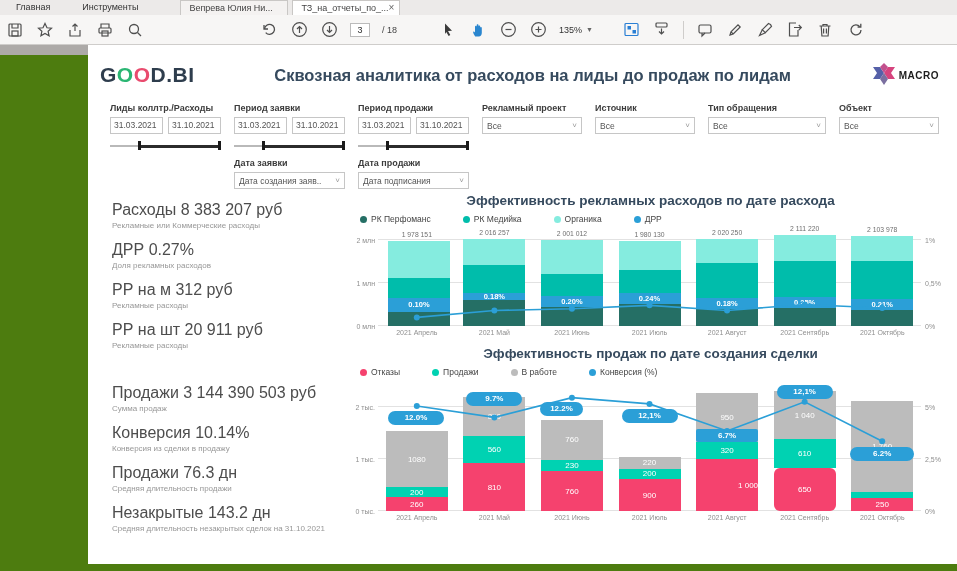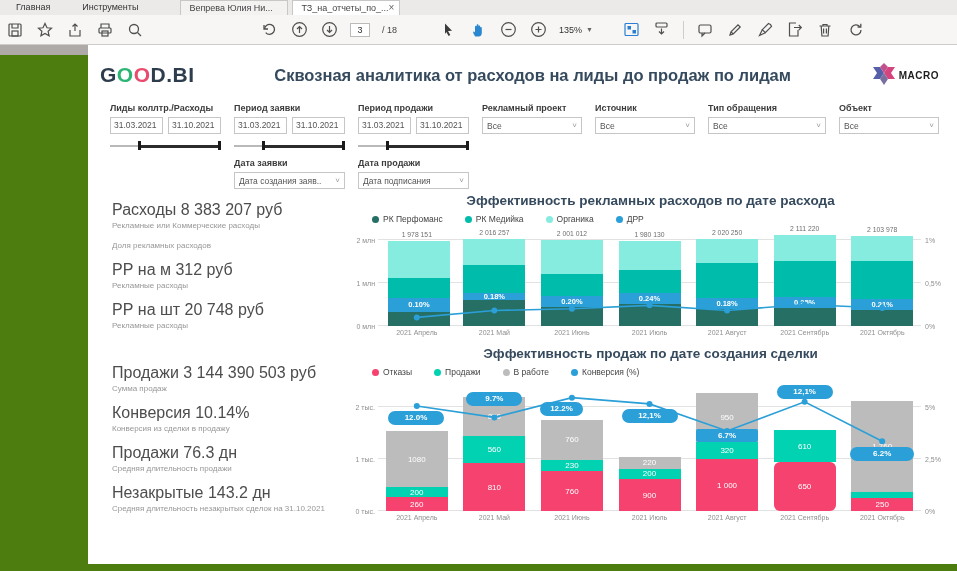--- a/index.html
+++ b/index.html
@@ -67,21 +67,21 @@
   
   .content { display:flex; padding:4px 0 0 2px; }
   .mcol { width:248px; flex:0 0 auto; padding:8px 0 0 10px; }
   .metric { margin-bottom:11px; }
   .mval { font-size:16px; color:#4d4d4d; margin-bottom:2px; }
   .mcap { font-size:8px; color:#979797; }
   .mgap { height:23px; }
   .ccol { flex:1; padding-right:6px; }
 
   .ctitle { text-align:center; font-size:13.5px; font-weight:bold; color:#364a5e; }
-  .legend { display:flex; gap:22px; align-items:center; margin:6px 0 2px 22px; font-size:8.5px; color:#444; }
+  .legend { display:flex; gap:32px; align-items:center; margin:6px 0 2px 10px; font-size:8.5px; color:#444; }
   .litem { display:flex; align-items:center; gap:4px; }
   .ldot { width:7px; height:7px; border-radius:50%; }
 
   .chartrow { display:flex; align-items:stretch; }
   .yaxis { width:28px; position:relative; font-size:7px; color:#8f8f8f; }
   .yaxis.r { width:30px; padding-left:4px; }
   .yaxis span { position:absolute; right:3px; transform:translateY(-50%); white-space:nowrap; }
   .yaxis.r span { right:auto; left:4px; }
   .plot { flex:1; position:relative; }
   .gridline { position:absolute; left:0; right:0; height:1px; background:#e2e2e2; }
@@ -349,28 +349,29 @@
         </div>
       </div>
 
       <div class="content">
         <div class="mcol" id="metrics">
             <div class="metric">
               <div class="mval">Расходы 8 383 207 руб</div>
               <div class="mcap">Рекламные или Коммерческие расходы</div>
             </div>
             <div class="metric">
+              <div class="mval">ДРР 0.27%</div>
               <div class="mcap">Доля рекламных расходов</div>
             </div>
             <div class="metric">
               <div class="mval">РР на м 312 руб</div>
               <div class="mcap">Рекламные расходы</div>
             </div>
             <div class="metric">
-              <div class="mval">РР на шт 20 748 руб</div>
+              <div class="mval">РР на шт 20 911 руб</div>
               <div class="mcap">Рекламные расходы</div>
             </div>
             <div class="mgap"></div>
             <div class="metric">
               <div class="mval">Продажи 3 144 390 503 руб</div>
               <div class="mcap">Сумма продаж</div>
             </div>
             <div class="metric">
               <div class="mval">Конверсия 10.14%</div>
               <div class="mcap">Конверсия из сделки в продажу</div>
@@ -580,36 +581,39 @@
                       <span class="slab">900</span>
                     </div>
                     <div class="seg" style="height: 10.4px; background: rgb(0, 210, 178);">
                       <span class="slab">200</span>
                     </div>
                     <div class="seg" style="height: 11.44px; background: rgb(188, 188, 188);">
                       <span class="slab">220</span>
                     </div>
                   </div>
                   <div class="bar2" style="left: 318.071px; width: 62px; height: 118.04px;">
-                    <div class="seg" style="height: 52px; background: rgb(245, 66, 110);">
+                    <div class="seg" style="height: 52px; background: rgb(245, 66, 110); justify-content: flex-end;">
                       <span class="slab">1 000</span>
                     </div>
                     <div class="seg" style="height: 16.64px; background: rgb(0, 210, 178);">
                       <span class="slab">320</span>
                     </div>
                     <div class="seg" style="height: 49.4px; background: rgb(188, 188, 188);">
                       <span class="slab">950</span>
                     </div>
                   </div>
                   <div class="bar2" style="left: 395.643px; width: 62px; height: 119.6px;">
                     <div class="seg" style="height: 49px; background: rgb(245, 66, 110); border-radius: 6px;">
                       <span class="slab">650</span>
                     </div>
                     <div class="seg" style="height: 31.72px; background: rgb(0, 210, 178);">
                       <span class="slab">610</span>
+                    </div>
+                    <div class="seg" style="height: 54.08px; background: rgb(188, 188, 188);">
+                      <span class="slab">1 040</span>
                     </div>
                   </div>
                   <div class="bar2" style="left: 473.214px; width: 62px; height: 110.5px;">
                     <div class="seg" style="height: 13px; background: rgb(245, 66, 110);">
                       <span class="slab">250</span>
                     </div>
                     <div class="seg" style="height: 5.98px; background: rgb(0, 210, 178);"></div>
                     <div class="seg" style="height: 91.52px; background: rgb(188, 188, 188);">
                       <span class="slab">1 760</span>
                     </div>

